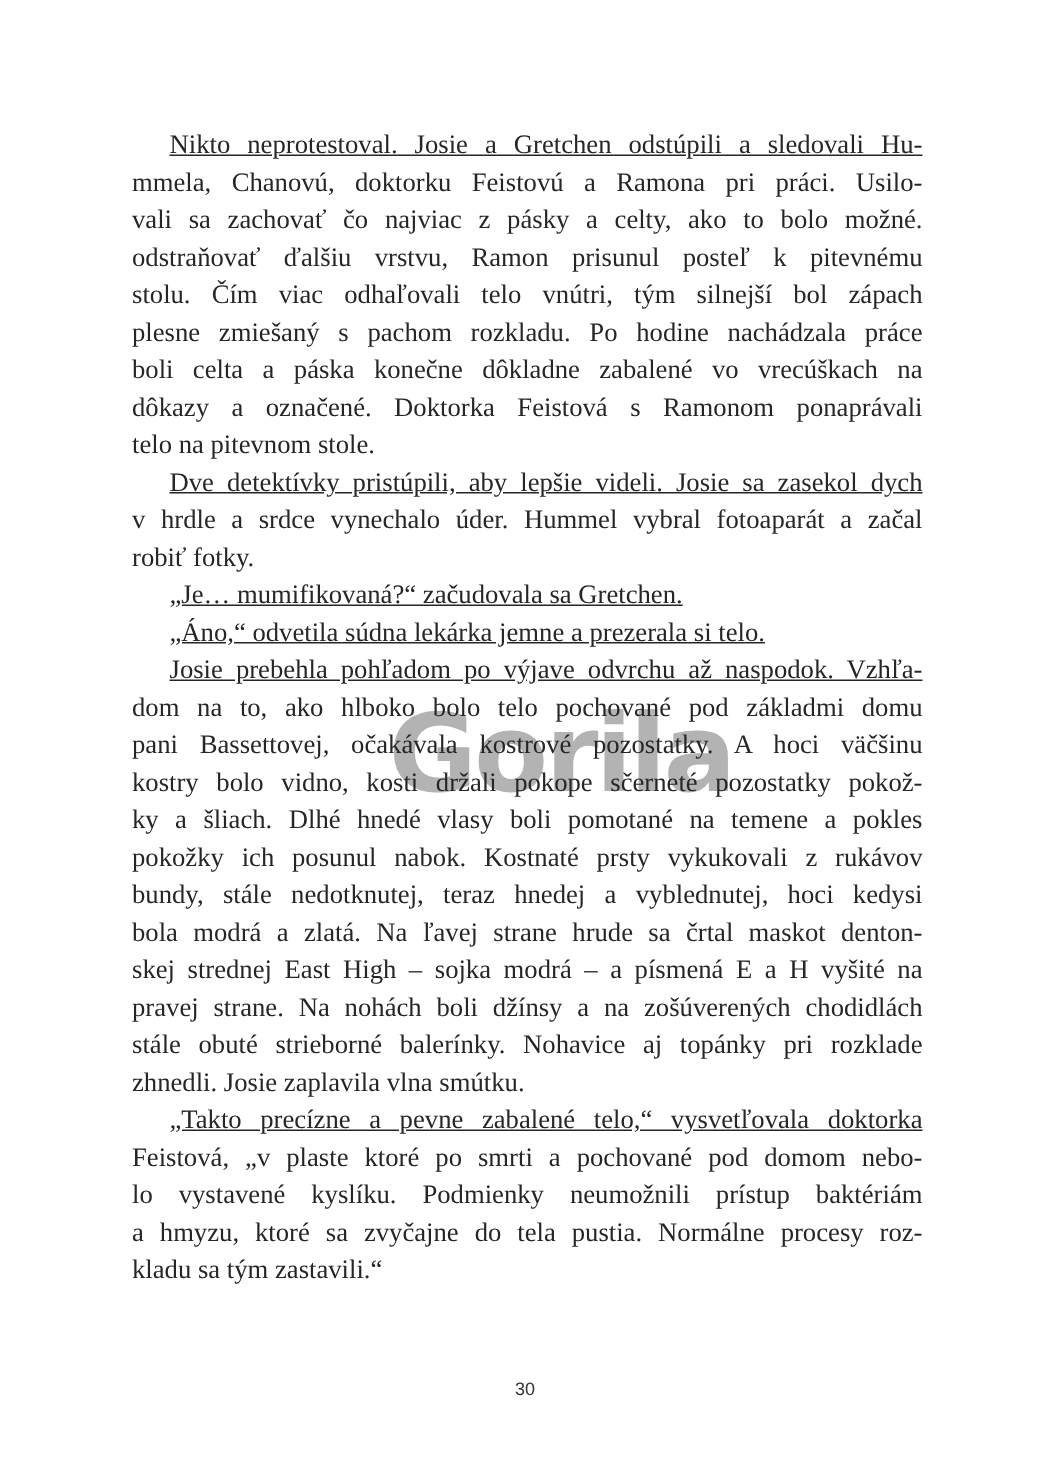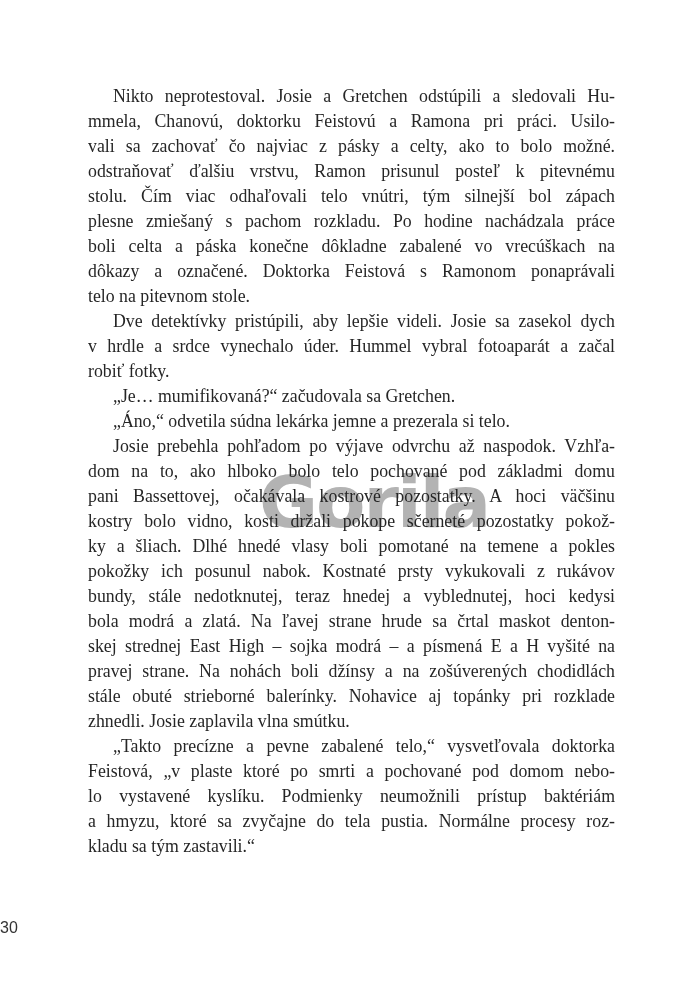--- a/index.html
+++ b/index.html
@@ -37,27 +37,27 @@
   .line {
     height: 25px;
     line-height: 25px;
     font-size: 17.8px;
     color: #262626;
     text-align: justify;
     text-align-last: justify;
     white-space: normal;
   }
   .line.last { text-align-last: left; }
-  .line.first { text-indent: 25px; }
+  .line.first { text-indent: 25px; text-decoration: underline; }
   .page-number {
     position: absolute;
     top: 919px; left: 0; right: 0;
-    text-align: left;
+    text-align: center;
     font-family: "Liberation Sans", "DejaVu Sans", sans-serif;
-    font-size: 16px;
+    font-size: 12px;
     color: #333333;
     z-index: 2;
   }
 </style>
 </head>
 <body>
 
 <div class="book-page">
   <div class="watermark">Gorila</div>
 

